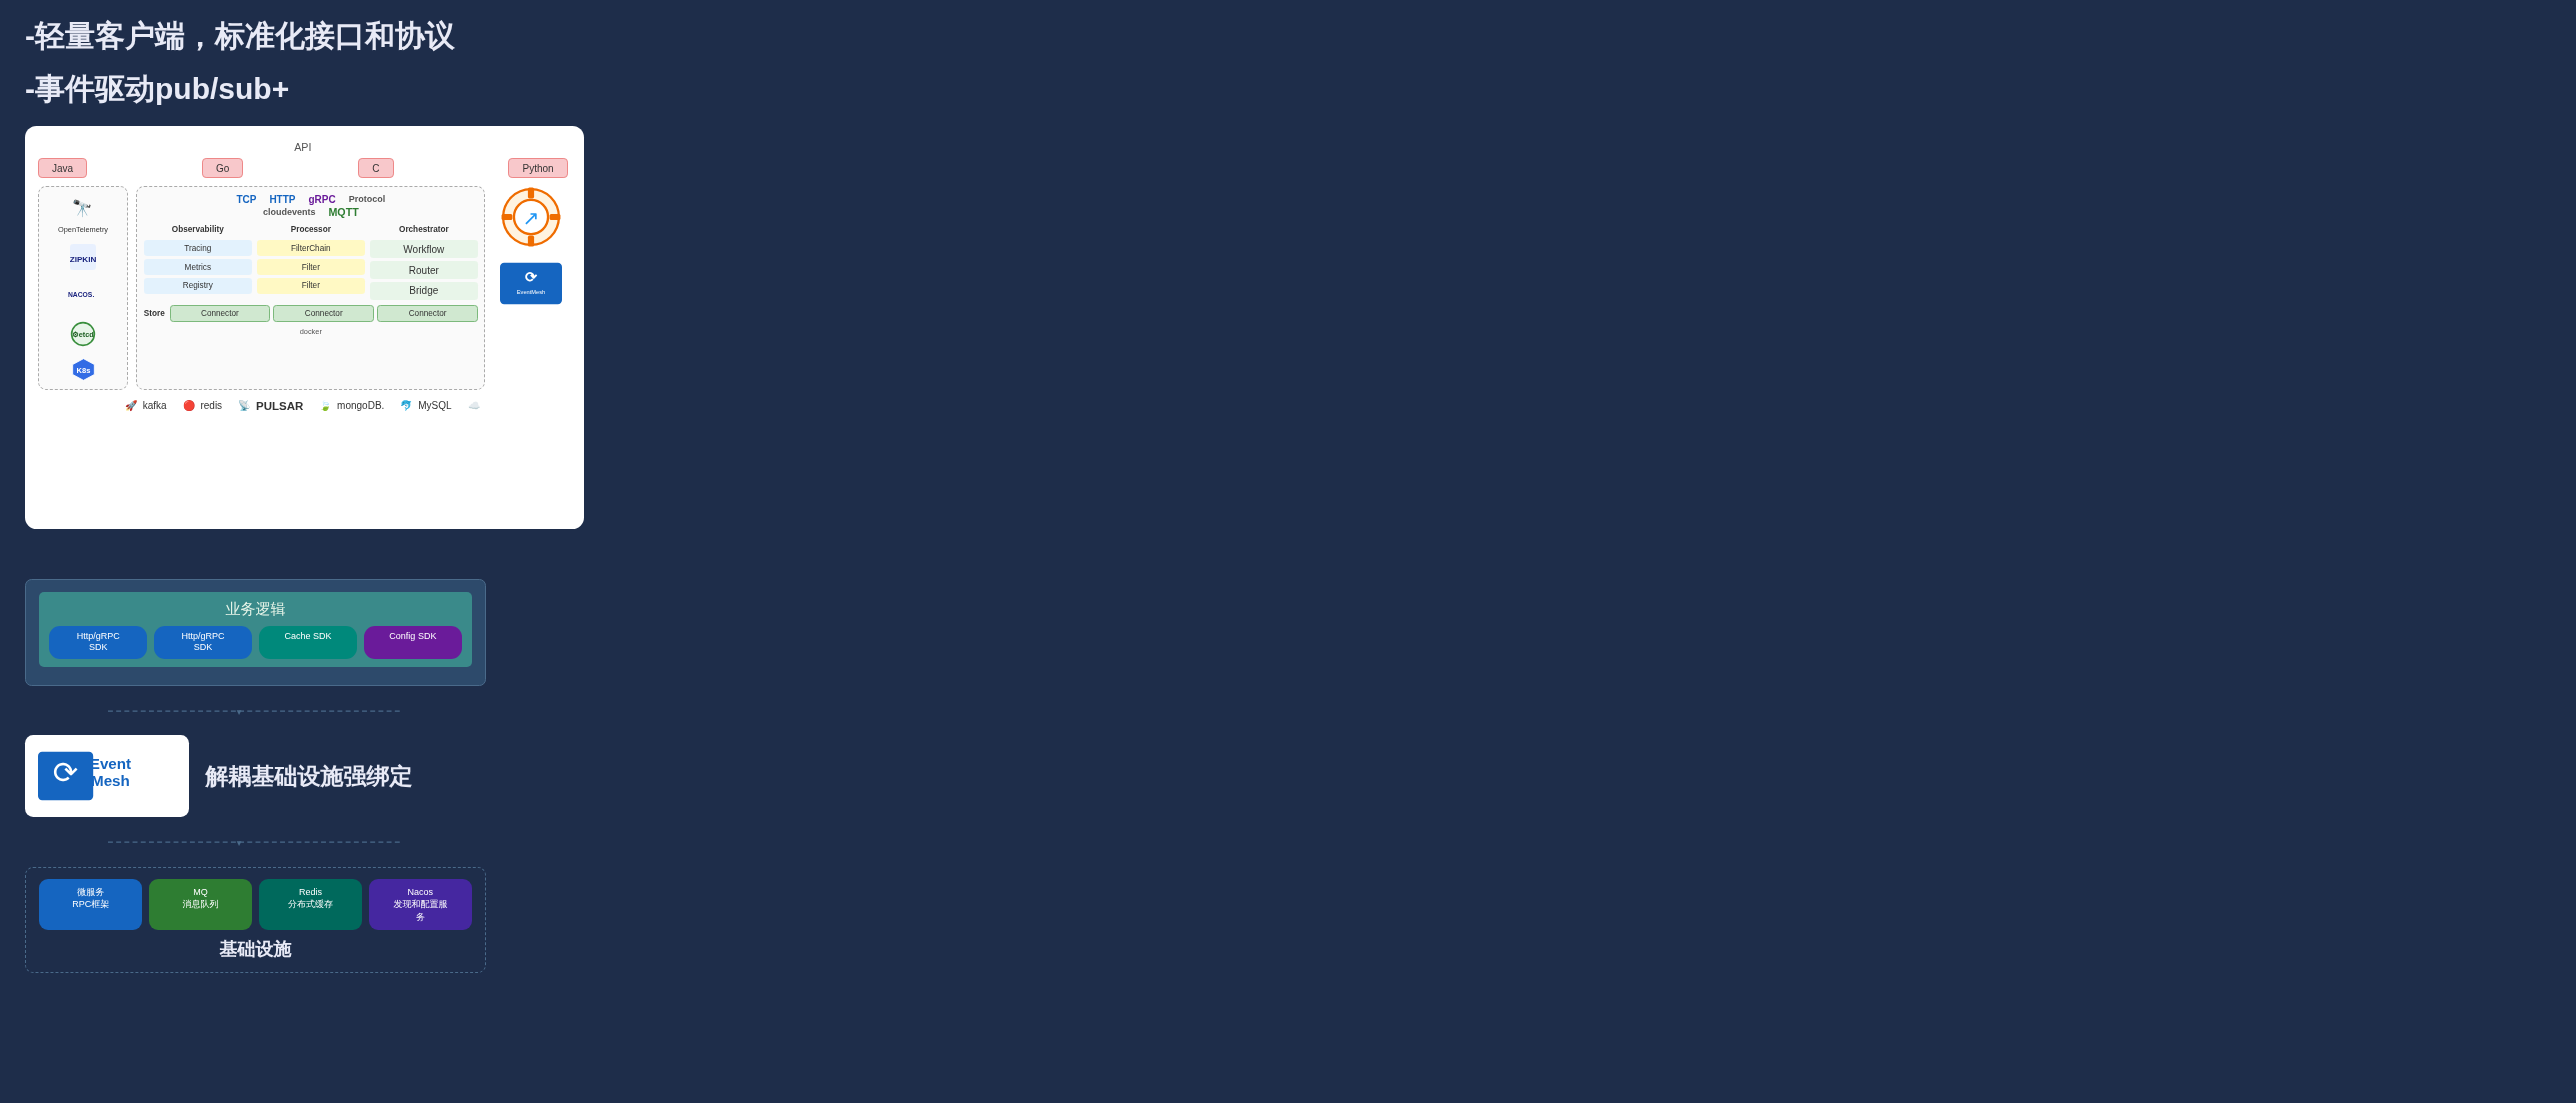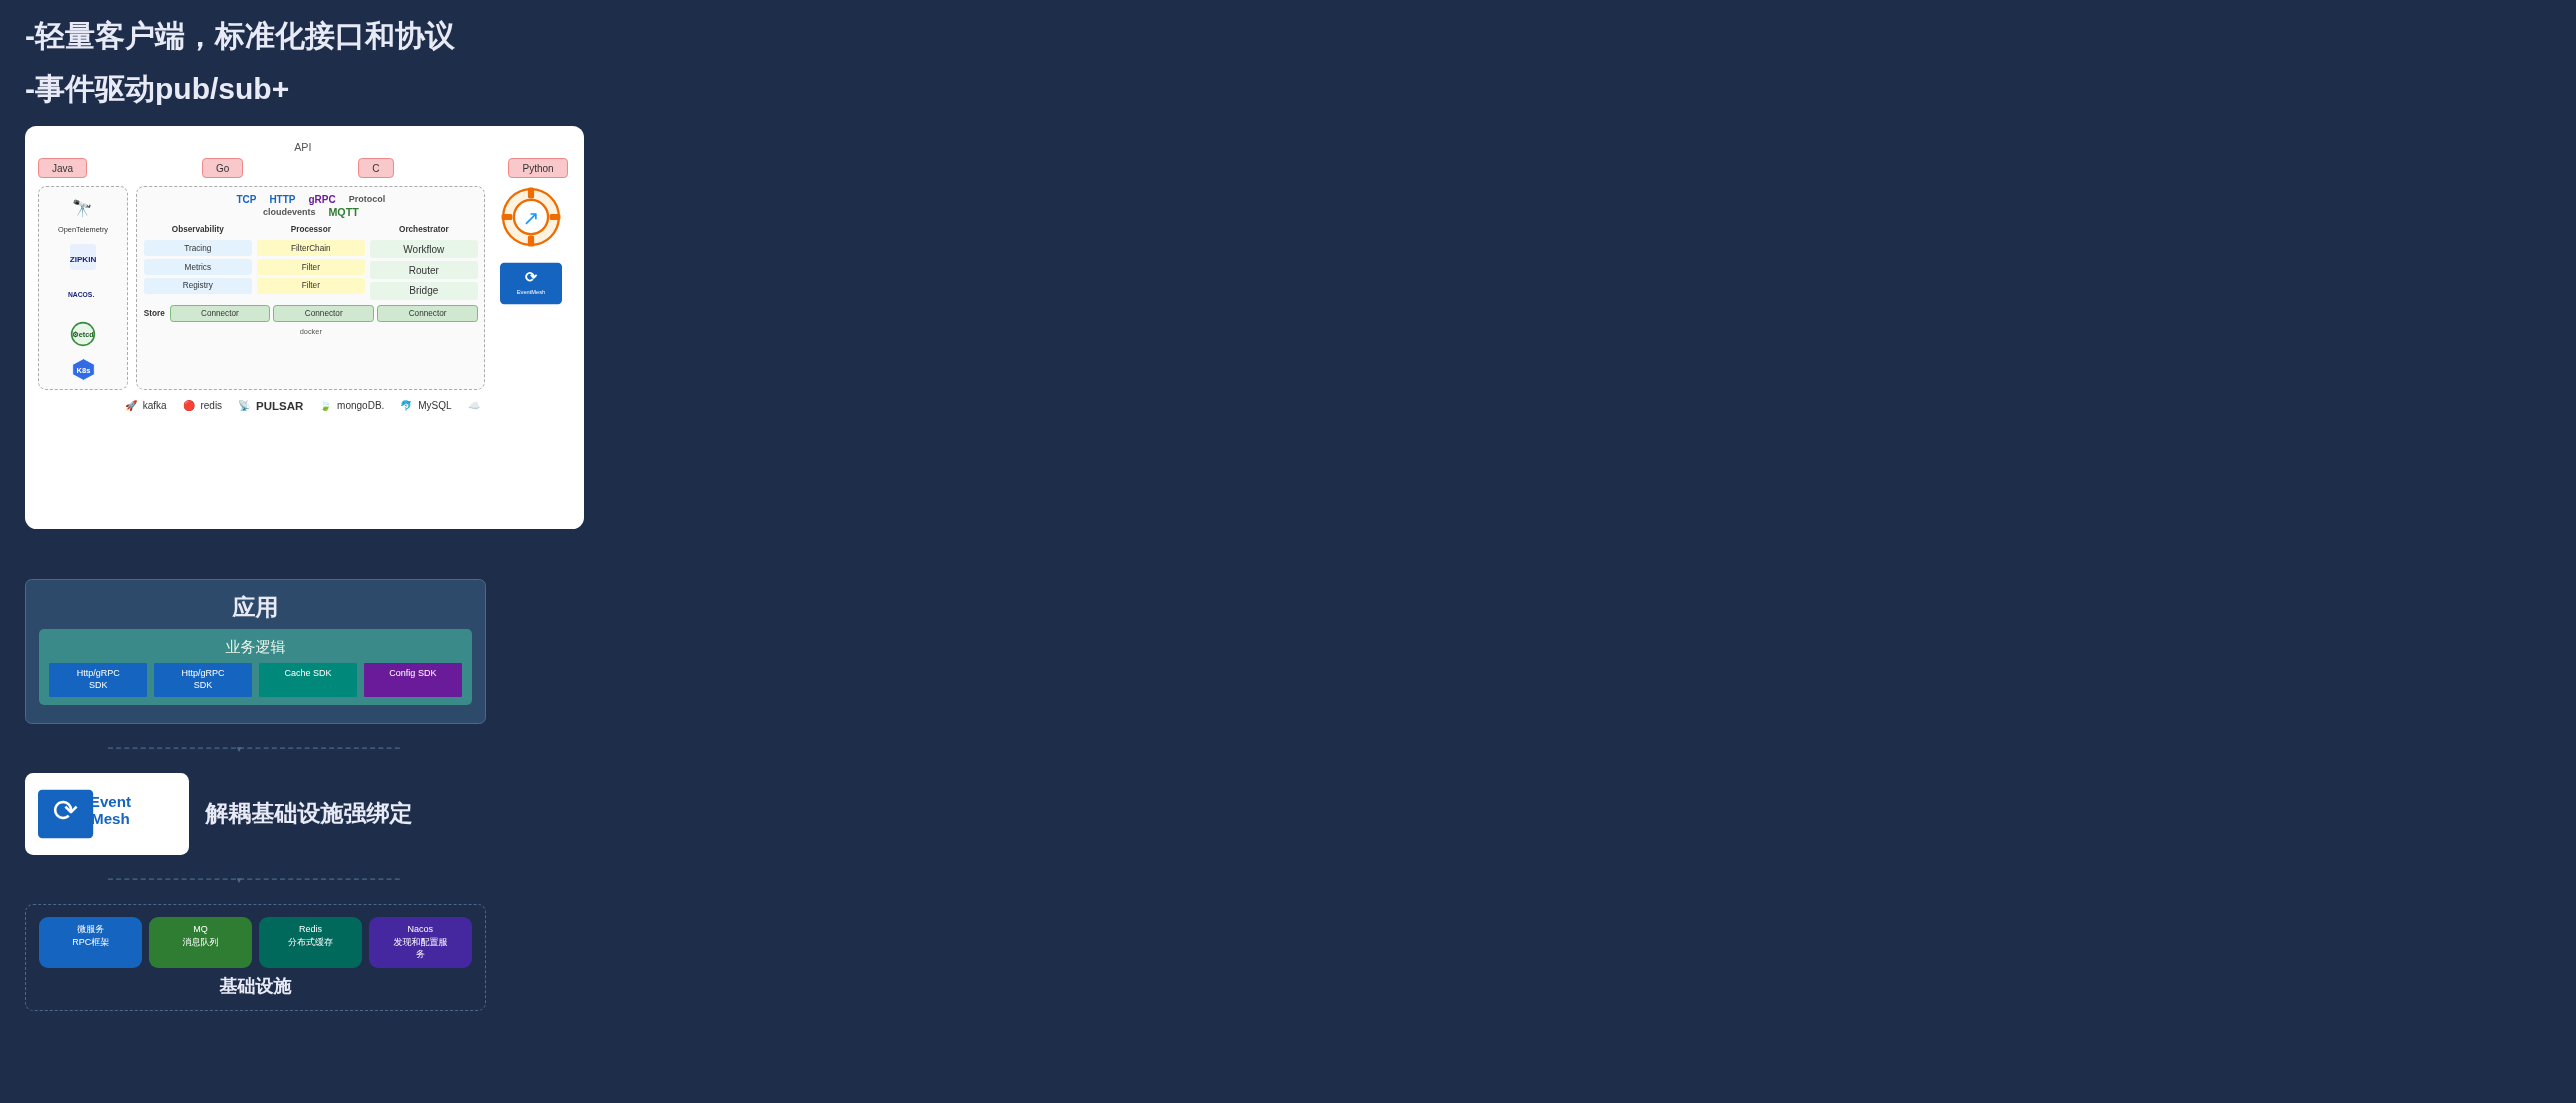--- a/index.html
+++ b/index.html
@@ -253,21 +253,21 @@
       font-size: 15px;
       color: #e8f5e9;
       margin-bottom: 6.6px;
     }
     .sdk-row {
       display: flex;
       gap: 6.6px;
     }
     .sdk-btn {
       flex: 1;
-      border-radius: 1px;
+      border-radius: 11px;
       text-align: center;
       font-size: 9px;
       padding: 5px 3.3px;
       color: #fff;
       line-height: 1.3;
     }
     .sdk-blue { background: #1565C0; }
     .sdk-teal { background: #00897B; }
     .sdk-purple { background: #6a1b9a; }
     
@@ -498,21 +498,20 @@
         <div class="infra-item">
           <span>☁️</span>
         </div>
       </div>
     </div>
   </div>
 
   <div class="right-section">
 
     <div class="app-box">
-      <div class="app-title">应用</div>
       <div class="logic-box">
         <div class="logic-title">业务逻辑</div>
         <div class="sdk-row">
           <div class="sdk-btn sdk-blue">Http/gRPC<br>SDK</div>
           <div class="sdk-btn sdk-blue">Http/gRPC<br>SDK</div>
           <div class="sdk-btn sdk-teal">Cache SDK</div>
           <div class="sdk-btn sdk-purple">Config SDK</div>
         </div>
       </div>
     </div>

